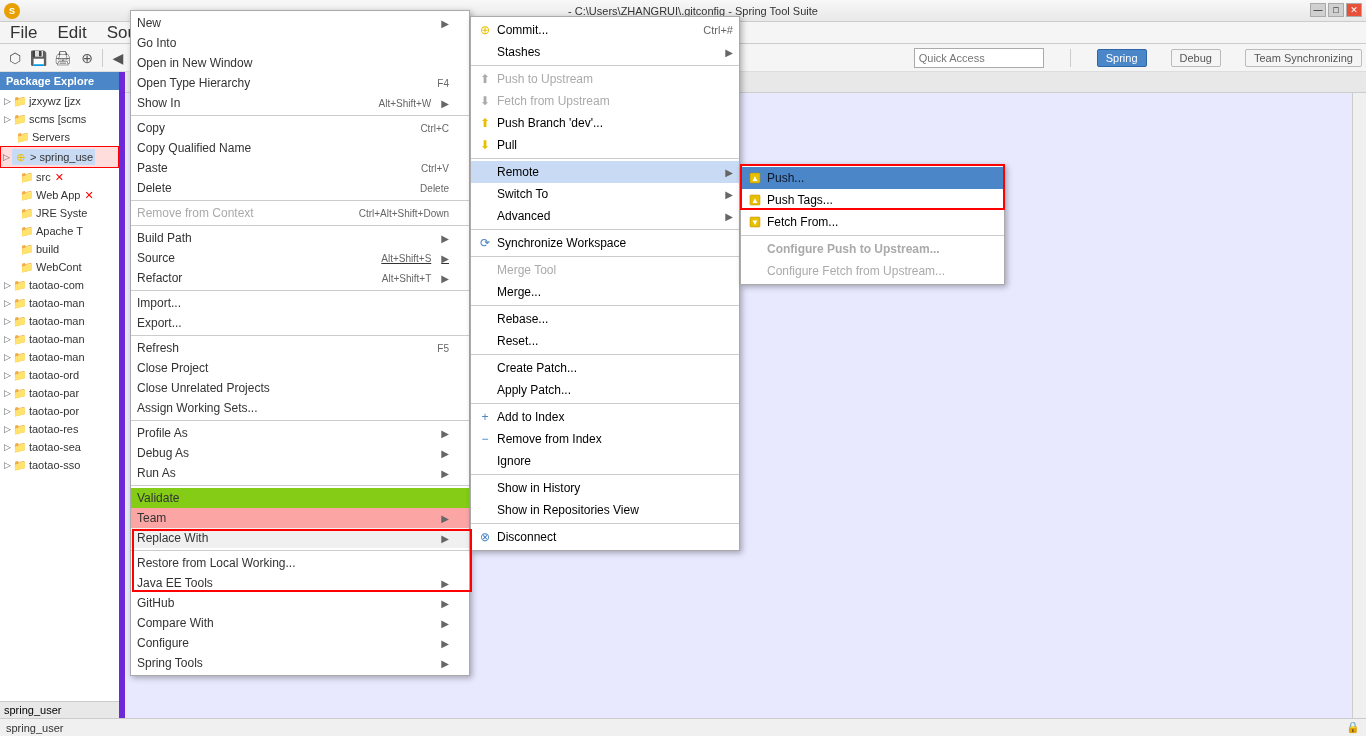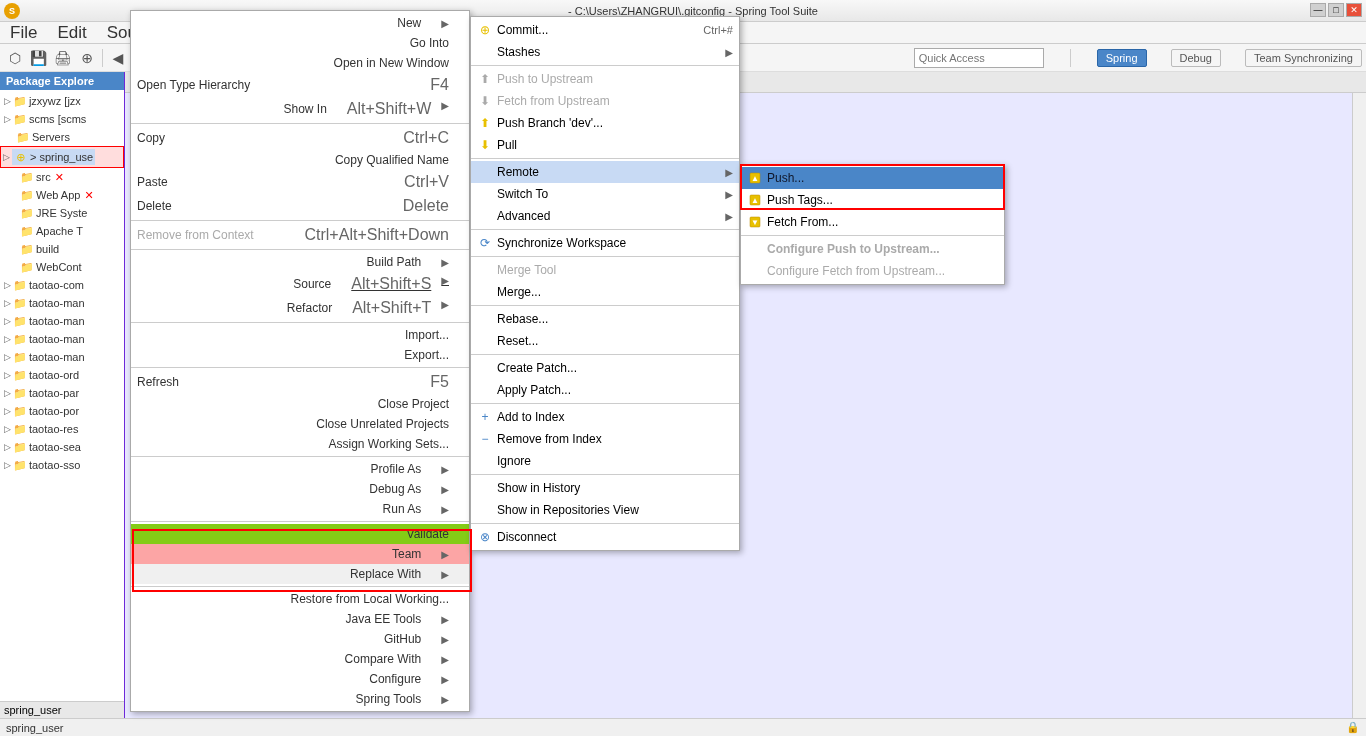--- a/index.html
+++ b/index.html
@@ -51,21 +51,21 @@
     .spring-btn { padding: 2px 8px; font-size: 11px; background: #4a86c8; color: white; border: 1px solid #2a66a8; cursor: pointer; border-radius: 2px; }
     .debug-btn { padding: 2px 8px; font-size: 11px; background: transparent; border: 1px solid #bbb; cursor: pointer; border-radius: 2px; color: #555; }
 
     
     .main-layout { display: flex; height: calc(736px - 22px - 22px - 28px); }
 
     
     .sidebar {
       width: 125px;
       background: white;
-      border-right: 1px solid #6d28d9;
+      border-right: 6px solid #6d28d9;
       overflow: hidden;
       position: relative;
     }
     .sidebar-header { background: #4a86c8; color: white; padding: 3px 6px; font-size: 11px; font-weight: bold; }
     .tree-item { padding: 2px 4px; font-size: 11px; color: #333; display: flex; align-items: center; gap: 2px; }
     .tree-item.highlighted { background: #ffb3b3; border: 1px solid red; }
     .tree-arrow { font-size: 9px; color: #666; }
     .tree-icon { width: 14px; height: 14px; display: inline-flex; align-items: center; justify-content: center; font-size: 11px; }
 
     
@@ -92,29 +92,28 @@
       min-width: 200px;
       z-index: 100;
       padding: 2px 0;
     }
     .ctx-item {
       padding: 3px 20px 3px 6px;
       font-size: 12px;
       color: #333;
       display: flex;
       align-items: center;
-      justify-content: flex-end;
+      justify-content: space-between;
       cursor: pointer;
       white-space: nowrap;
-      gap: 20px;
     }
     .ctx-item.highlighted { background: #fca5a5; }
     .ctx-item.disabled { color: #aaa; cursor: default; }
     .ctx-sep { height: 1px; background: #ccc; margin: 2px 0; }
-    .ctx-shortcut { color: #666; font-size: 16px; margin-left: auto; }
+    .ctx-shortcut { color: #666; font-size: 10px; margin-left: auto; }
     .ctx-arrow { font-size: 10px; color: #666; }
 
     
     .context-menu-team {
       position: absolute;
       background: white;
       border: 1px solid #aaa;
       box-shadow: 2px 2px 6px rgba(0,0,0,0.3);
       min-width: 240px;
       z-index: 101;

